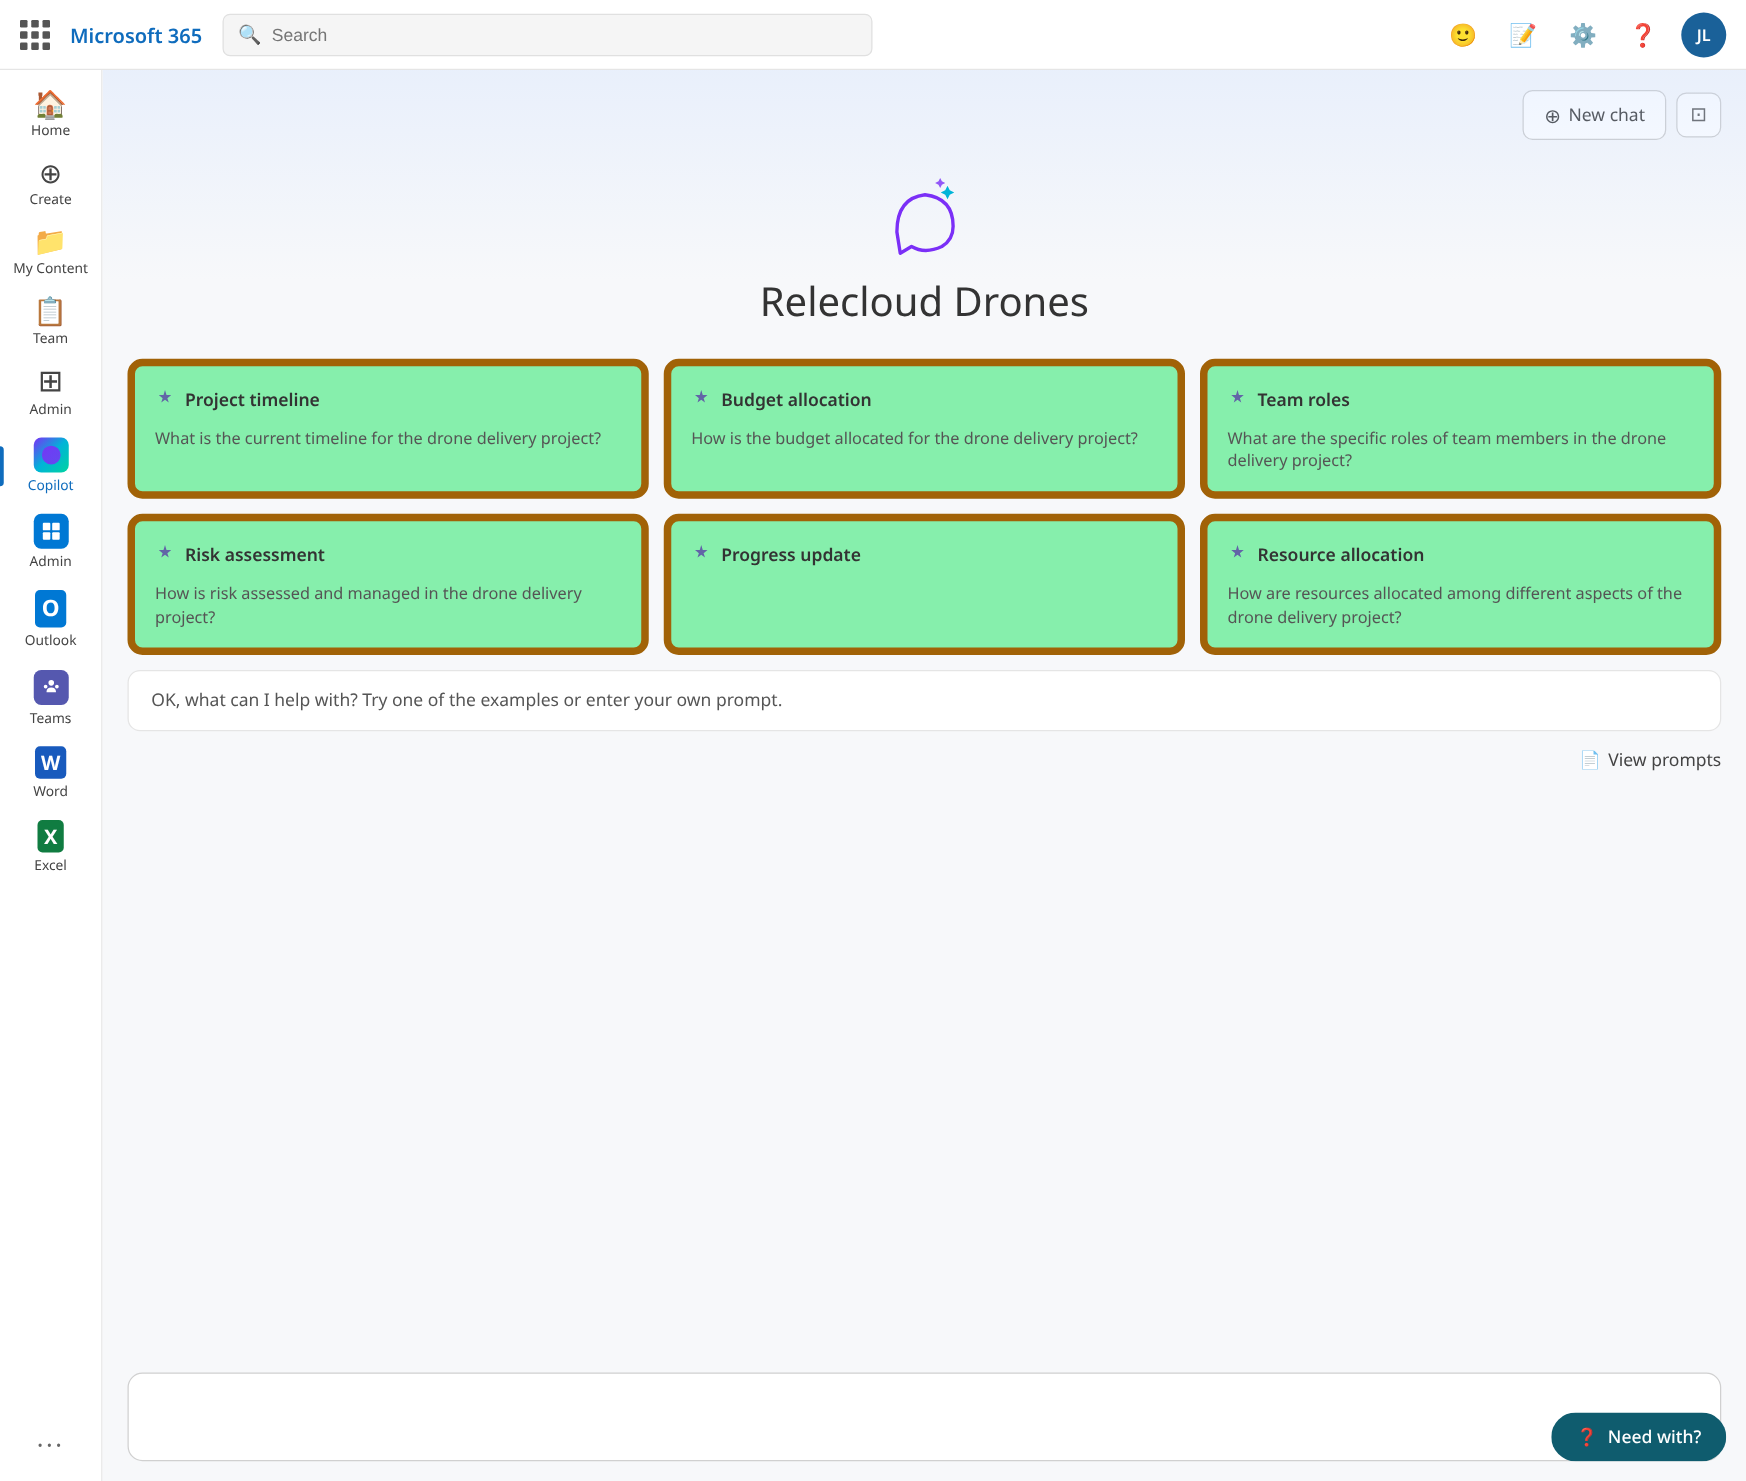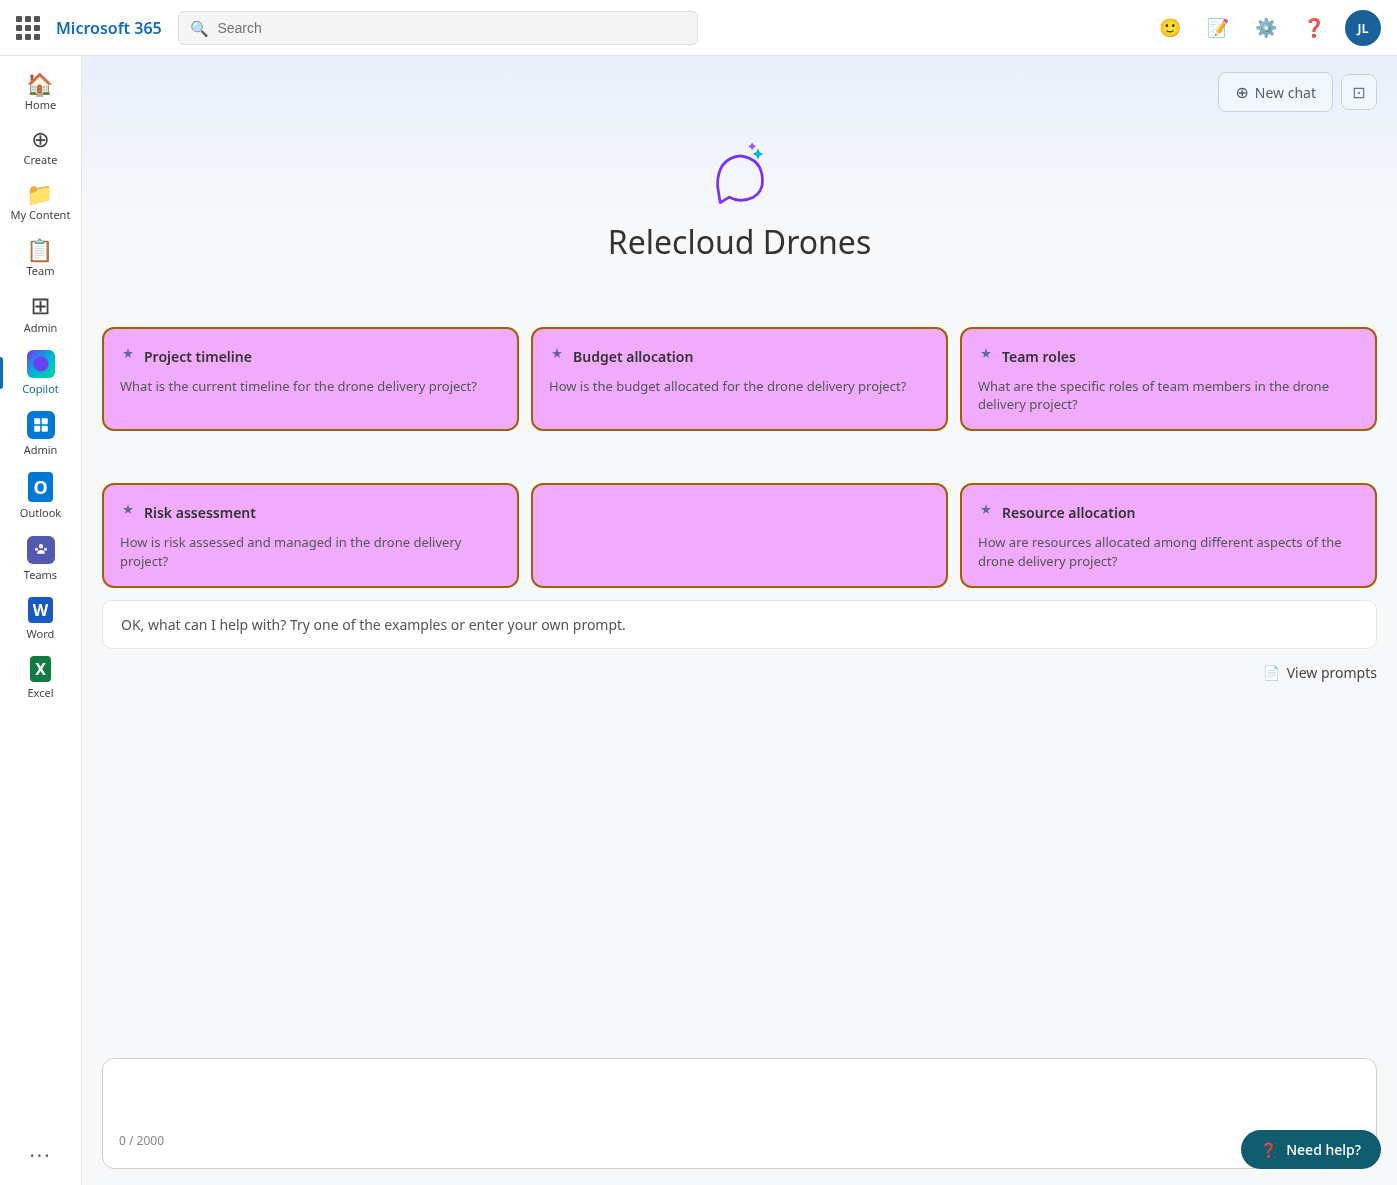--- a/index.html
+++ b/index.html
@@ -231,27 +231,26 @@
     }
 
     
     .cards-grid {
       display: grid;
       grid-template-columns: 1fr 1fr 1fr;
       gap: 12px;
       padding: 0 20px;
     }
     .card {
-      background: #f0abfc;
-      border: 2px solid #a16207;
+      background: #86efac;
+      border: 6px solid #a16207;
       border-radius: 12px;
       padding: 16px;
       cursor: pointer;
       transition: box-shadow 0.15s;
-      margin-top: 40px;
     }
     .card-header {
       display: flex;
       align-items: center;
       gap: 8px;
       margin-bottom: 10px;
     }
     .card-icon {
       color: #6264a7;
       font-size: 16px;
@@ -558,20 +557,28 @@
         <span class="card-icon">
           <svg width="16" height="16" viewBox="0 0 16 16" fill="none">
             <path d="M8 2L9.2 6H13L9.9 8.5L11 12L8 9.8L5 12L6.1 8.5L3 6H6.8Z" fill="#6264a7"></path>
           </svg>
         </span>
         <span class="card-title">Risk assessment</span>
       </div>
       <div class="card-body">How is risk assessed and managed in the drone delivery project?</div>
     </div>
           <div class="card">
+      <div class="card-header">
+        <span class="card-icon">
+          <svg width="16" height="16" viewBox="0 0 16 16" fill="none">
+            <path d="M8 2L9.2 6H13L9.9 8.5L11 12L8 9.8L5 12L6.1 8.5L3 6H6.8Z" fill="#6264a7"></path>
+          </svg>
+        </span>
+        <span class="card-title">Progress update</span>
+      </div>
     </div>
           <div class="card">
       <div class="card-header">
         <span class="card-icon">
           <svg width="16" height="16" viewBox="0 0 16 16" fill="none">
             <path d="M8 2L9.2 6H13L9.9 8.5L11 12L8 9.8L5 12L6.1 8.5L3 6H6.8Z" fill="#6264a7"></path>
           </svg>
         </span>
         <span class="card-title">Resource allocation</span>
       </div>
@@ -584,28 +591,20 @@
       </div>
 
       <div class="view-prompts">
         <span>📄</span>
         <span>View prompts</span>
       </div>
     </div>
 
     <div class="input-area">
       <textarea class="input-box" placeholder="" style=""></textarea>
-      <div class="input-footer">
-        <span class="char-count">0 / 2000</span>
-        <div class="input-actions">
-          <button class="input-action-btn">📎</button>
-          <button class="input-action-btn">🖼️</button>
-          <button class="send-btn">➤</button>
-        </div>
-      </div>
     </div>
   </div>
 </div>
 
 <div class="need-help">
   <span>❓</span>
-  <span>Need help?</span>
+  <span>Need with?</span>
 </div>
 
 </body></html>

